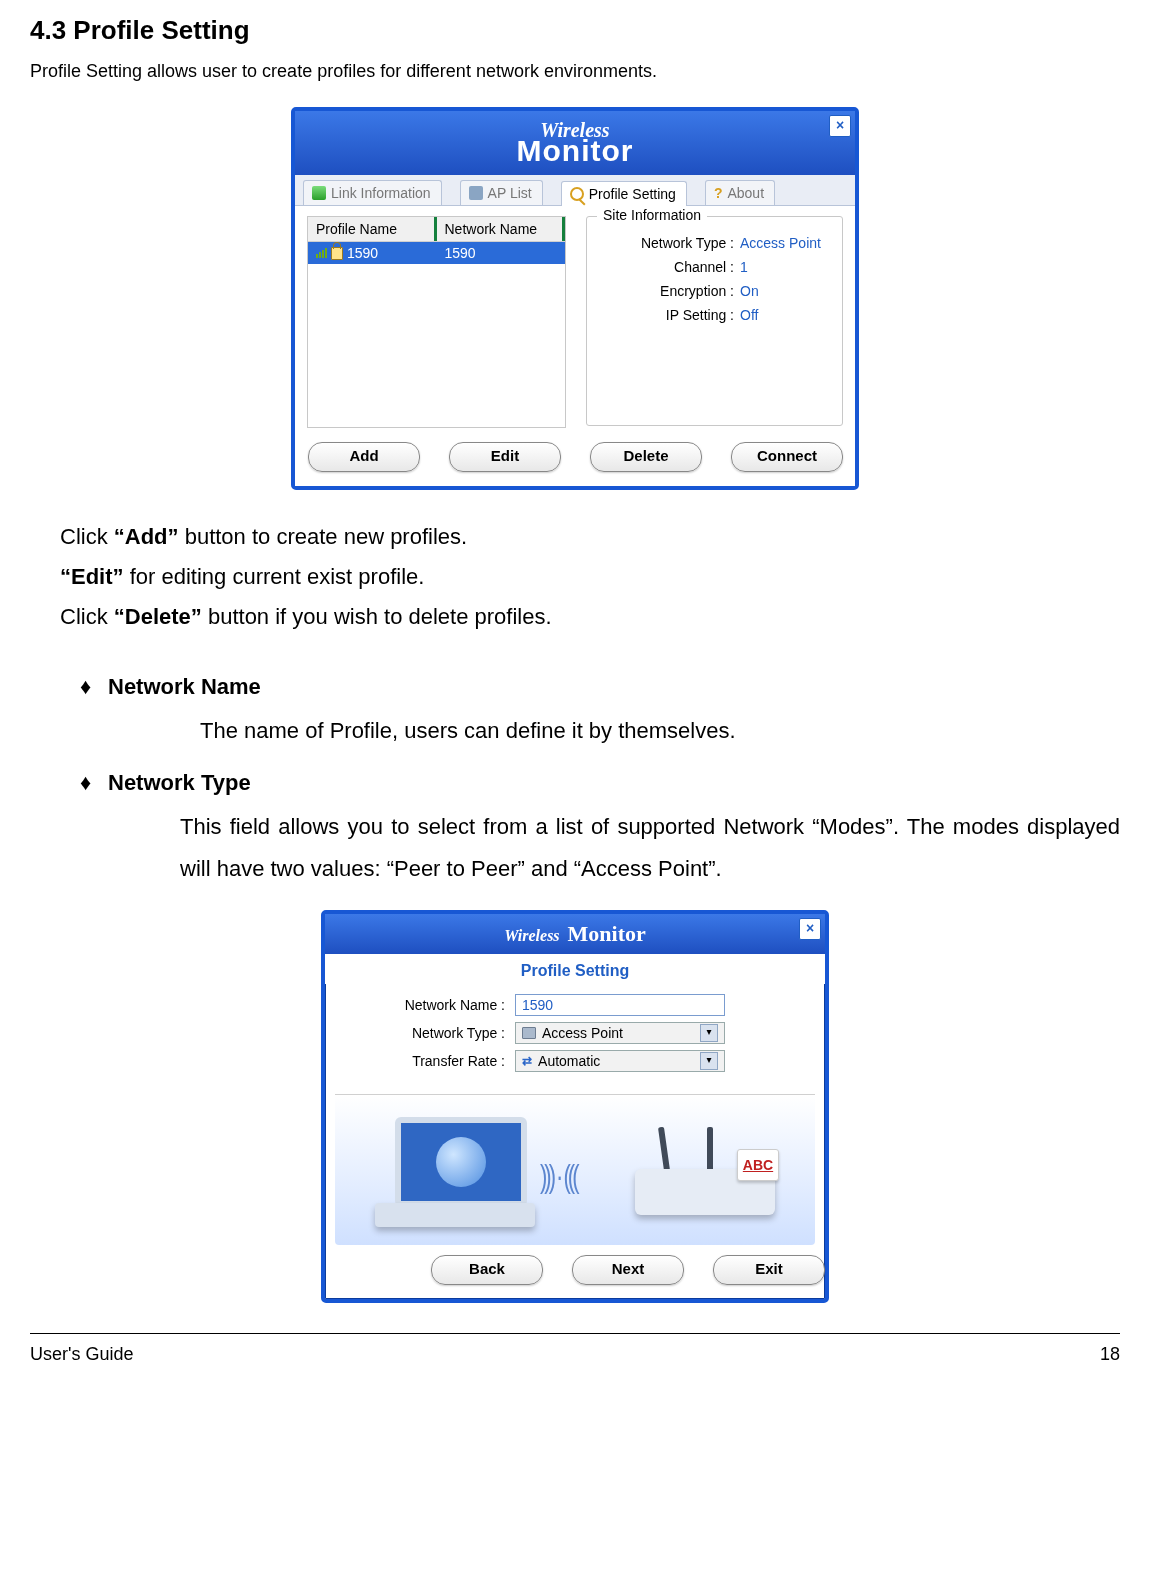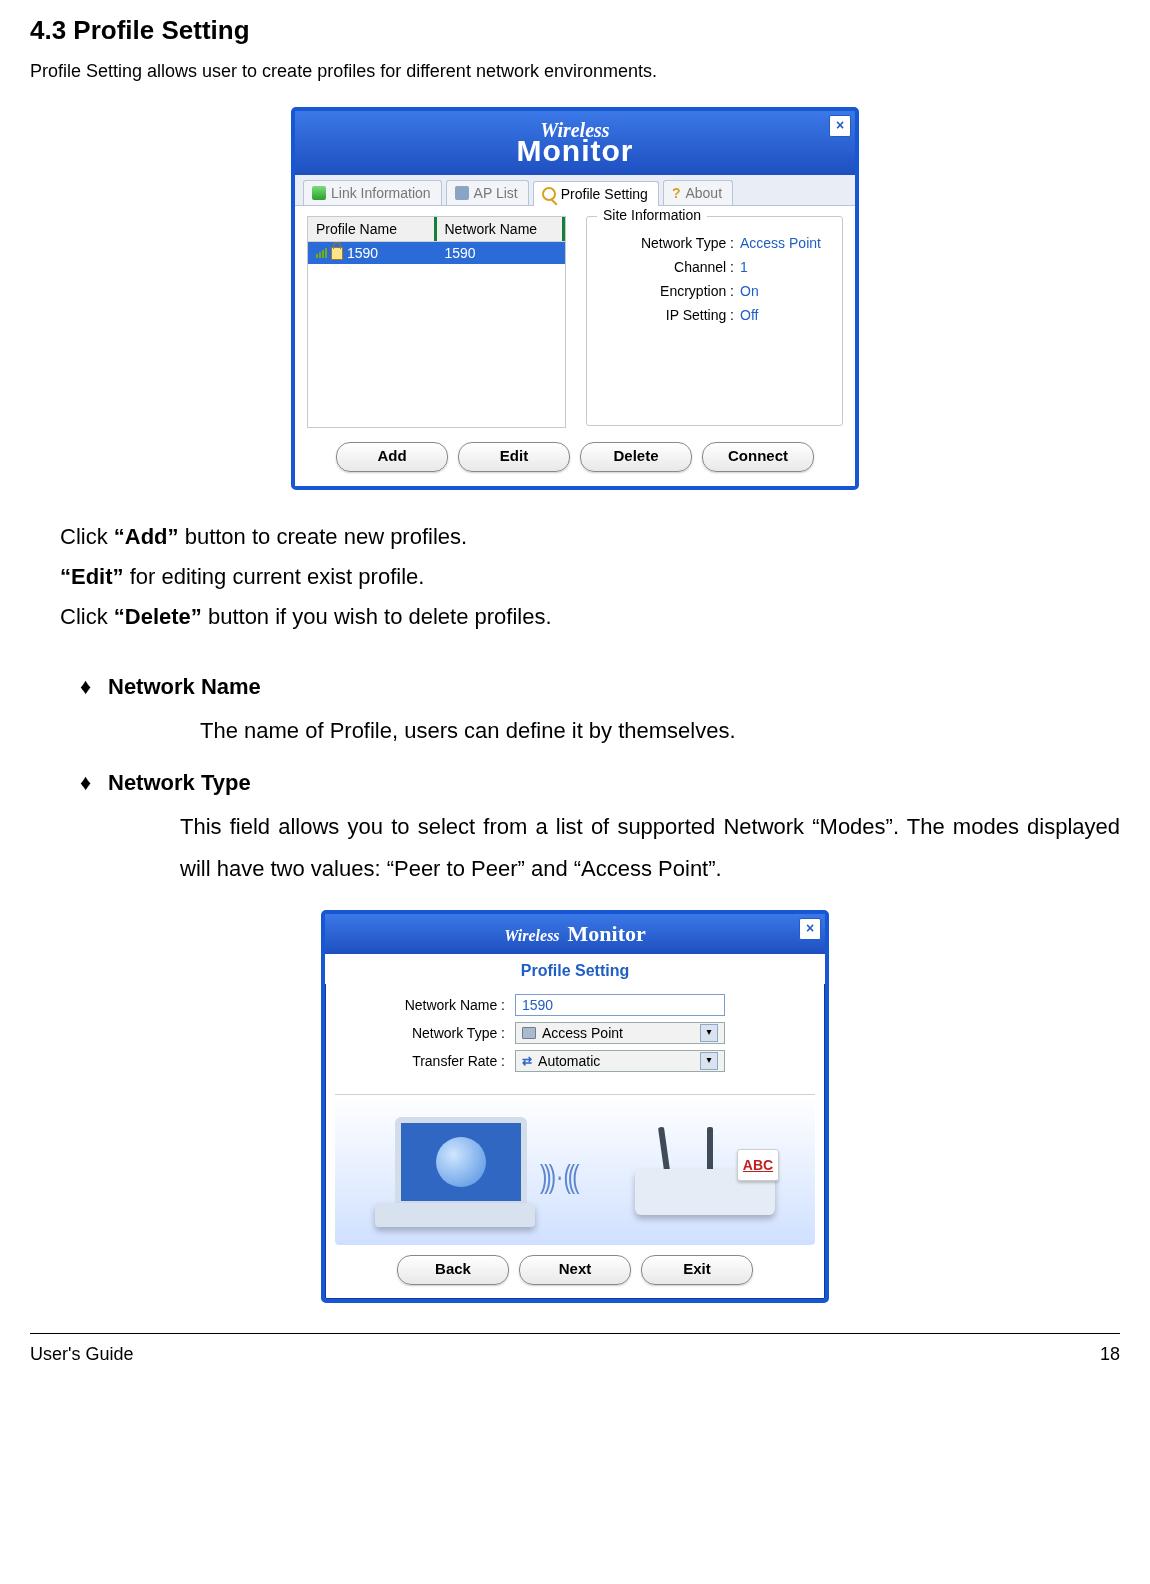--- a/index.html
+++ b/index.html
@@ -82,21 +82,21 @@
     border-radius:2px;
     font-family: Arial;
   }
   .wm-tabs {
     display:flex;
     background:#e9edf5;
     border-bottom:1px solid #b8c4d9;
     height:30px;
     align-items:flex-end;
     padding-left:8px;
-    gap:4px;
+    gap:18px;
     font-size:14px;
   }
   .wm-tab {
     background:#f2f4f8;
     border:1px solid #b8c4d9;
     border-bottom:none;
     padding:4px 10px 4px 8px;
     border-radius:3px 3px 0 0;
     color:#777;
     display:flex;
@@ -166,22 +166,22 @@
     top:-10px; left:10px;
     background:#fff;
     padding:0 6px;
     font-size:14px;
   }
   .si-row { display:flex; margin:8px 0; }
   .si-label { flex:1; text-align:right; padding-right:6px;}
   .si-val { flex:0 0 90px; color:#205ec4;}
   .wm-buttons {
     display:flex;
-    justify-content:center;
-    gap:10px;
+    justify-content:flex-end;
+    gap:29px;
     margin-top:14px;
   }
   .wm-btn {
     width:110px;
     height:28px;
     border:1px solid #888;
     border-radius:14px;
     background:linear-gradient(#fff,#e8e8e8);
     font-weight:bold;
     font-size:15px;

